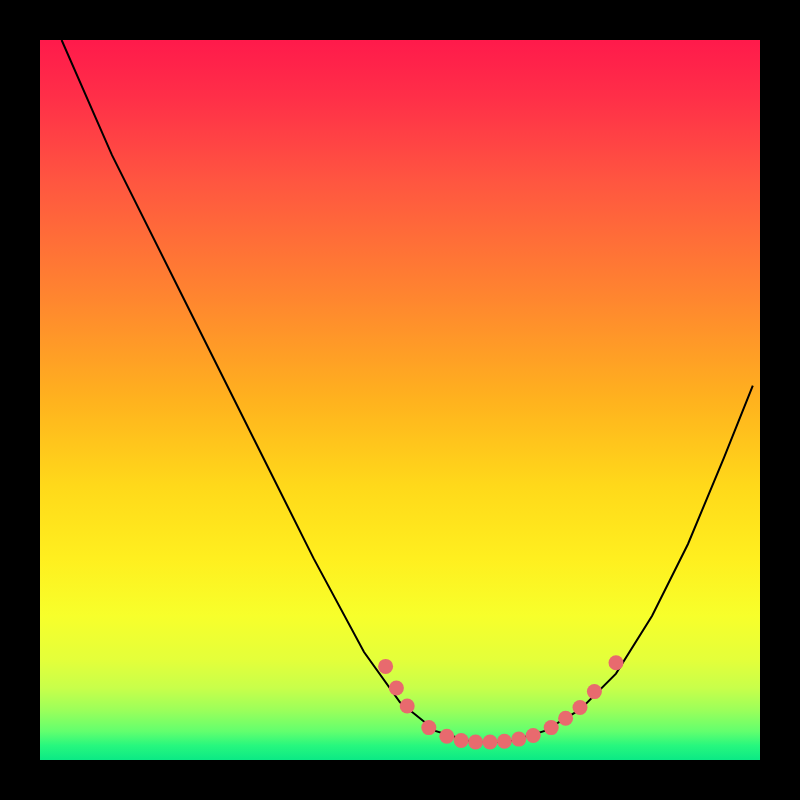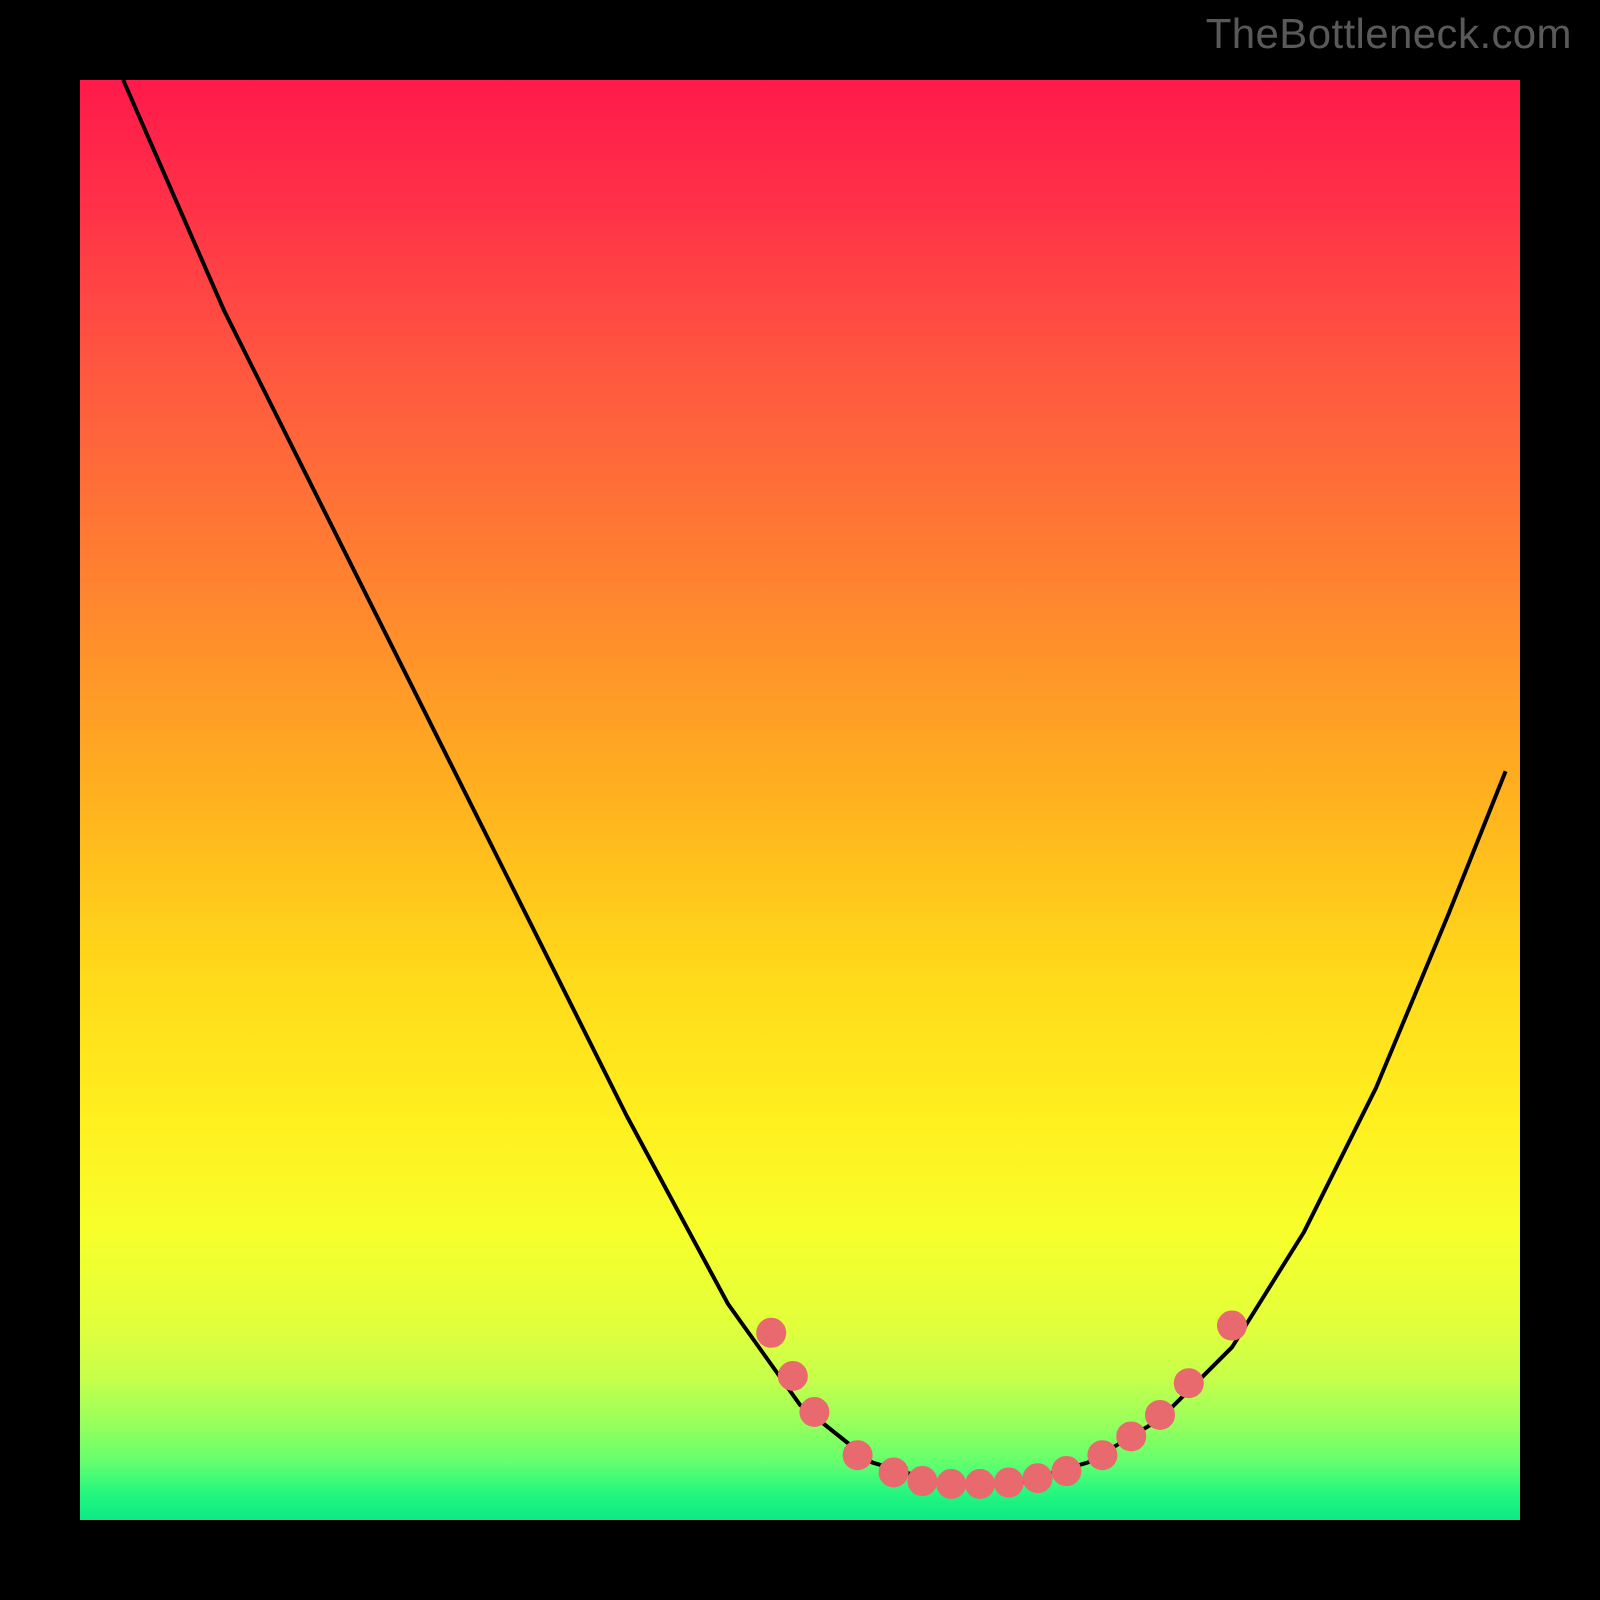--- a/index.html
+++ b/index.html
@@ -59,21 +59,20 @@
     position: absolute;
     inset: 0;
     width: 720px;
     height: 720px;
   }
 </style>
 </head>
 <body>
 
 <div class="stage">
-  <div class="watermark">TheBottleneck.com</div>
 
   <div class="plot">
     <div class="gradient"></div>
     <svg class="curve" viewBox="0 0 720 720" preserveAspectRatio="none">
       <path id="curve-path" fill="none" stroke="#000000" stroke-width="2" d="M21.60 0.00 L72.00 115.20 L144.00 259.20 L216.00 403.20 L273.60 518.40 L324.00 612.00 L360.00 662.40 L396.00 691.20 L432.00 702.00 L468.00 702.00 L504.00 691.20 L540.00 669.60 L576.00 633.60 L612.00 576.00 L648.00 504.00 L684.00 417.60 L712.80 345.60"></path>
       <g id="markers-group">
           <circle cx="345.60" cy="626.40" r="7.5" fill="#e86a6e"></circle>
           <circle cx="356.40" cy="648.00" r="7.5" fill="#e86a6e"></circle>
           <circle cx="367.20" cy="666.00" r="7.5" fill="#e86a6e"></circle>
           <circle cx="388.80" cy="687.60" r="7.5" fill="#e86a6e"></circle>

